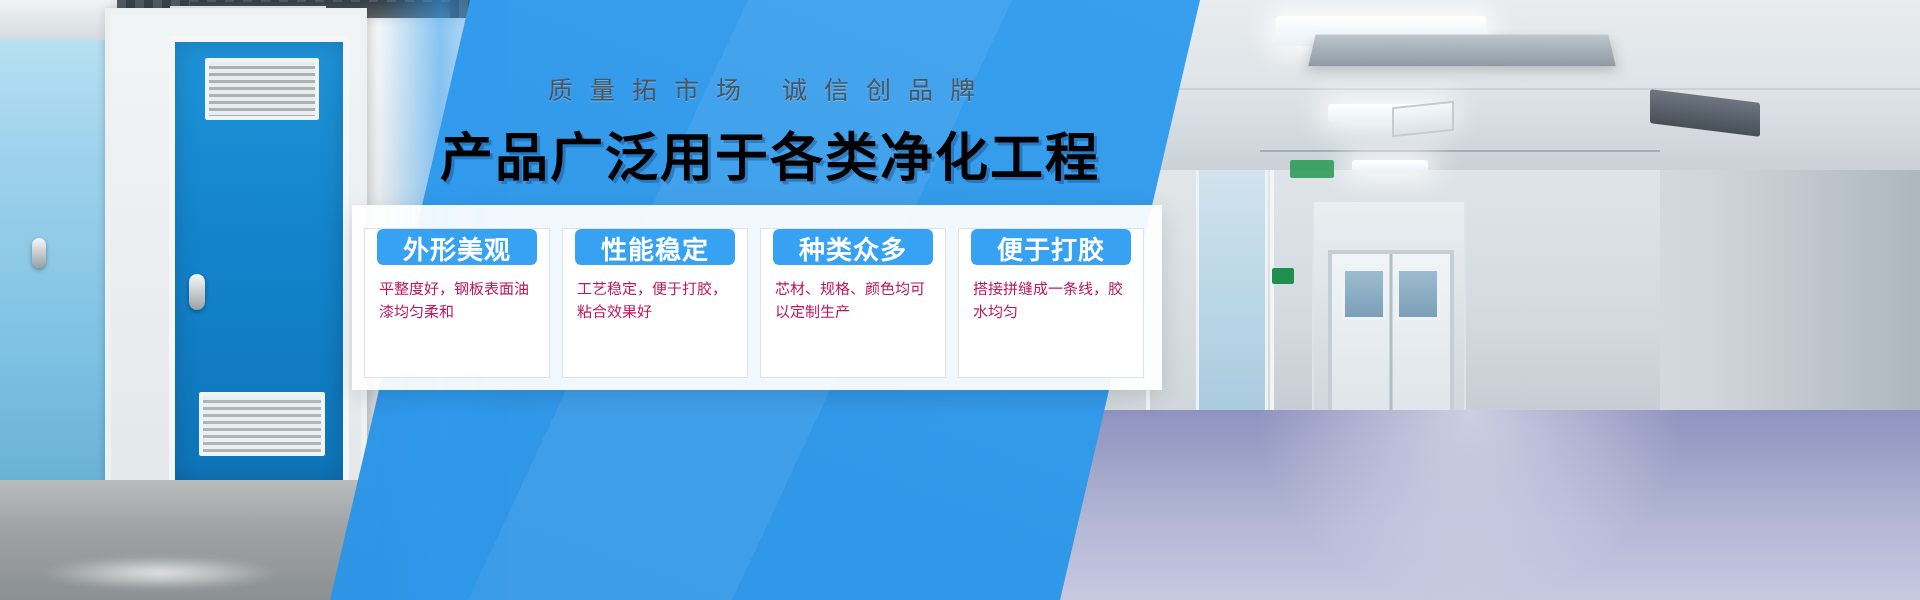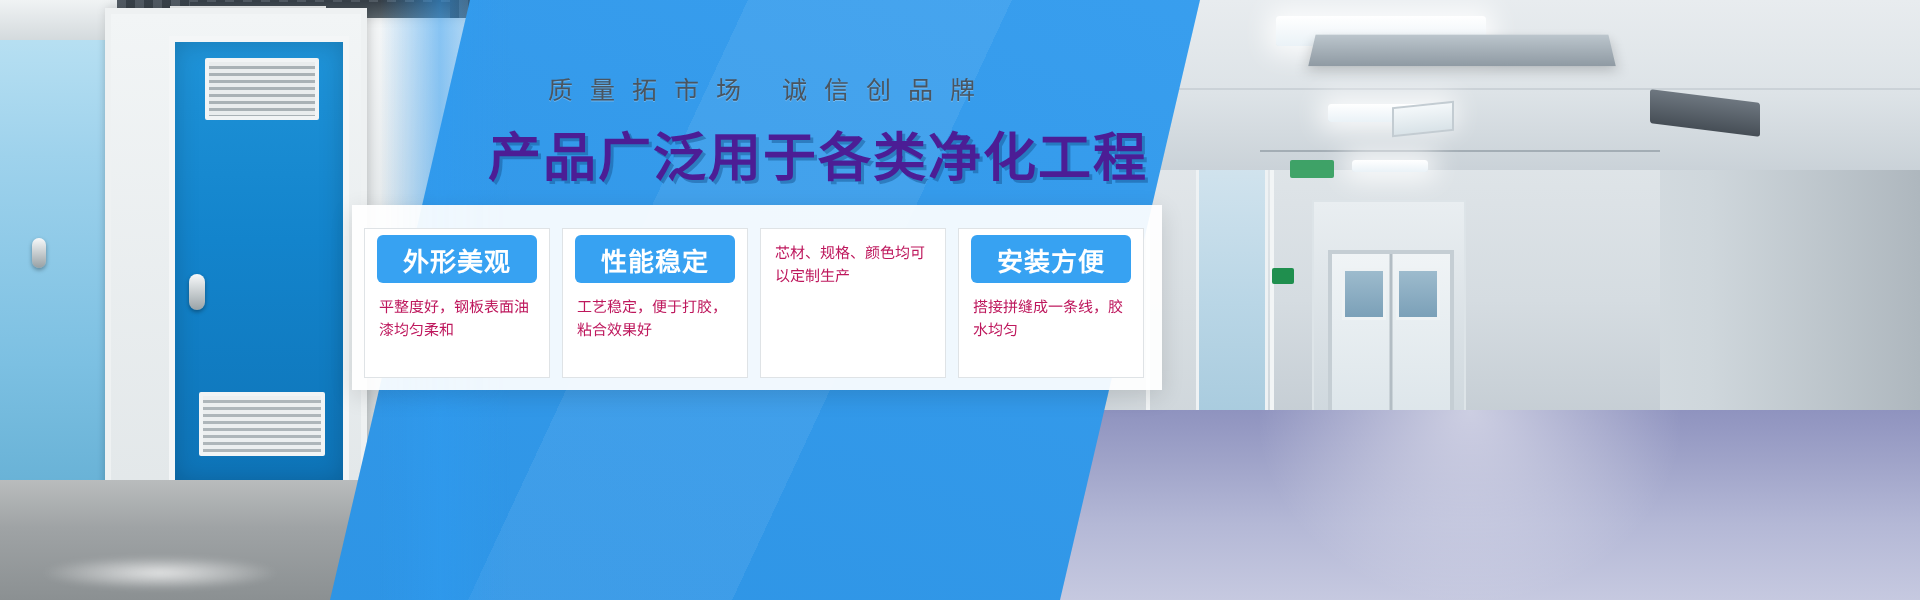--- a/index.html
+++ b/index.html
@@ -232,45 +232,44 @@
     letter-spacing:17px;
     color:#4a5560;
     font-weight:400;
     text-shadow:0 1px 0 rgba(255,255,255,.25);
   }
   .headline{
     position:absolute;left:0;top:115px;width:1540px;
     text-align:center;
     font-size:53px;
     font-weight:bold;
-    color:#4c1d95;
+    color:#000000;
     letter-spacing:2px;
     text-shadow:3px 3px 0 rgba(20,80,140,.45);
-    padding-left:48px;
   }
 
   
   .card-panel{
     position:absolute;left:352px;top:205px;width:810px;height:185px;
     background:rgba(255,255,255,.93);
     box-shadow:0 6px 22px rgba(0,0,0,.12);
   }
   .cards{
     position:absolute;left:364px;top:228px;width:790px;height:150px;
     display:flex;gap:12px;
   }
   .card{
     width:184px;
     background:#ffffff;
     border:1px solid #dfe3e6;
     display:flex;flex-direction:column;
   }
   .card-head{
-    margin:6px 12px 0 12px;
-    height:48px;
+    margin:0 12px 0 12px;
+    height:36px;
     background:#37a2f2;
     border-radius:6px;
     display:flex;align-items:center;justify-content:center;
     color:#ffffff;
     font-size:26px;
     font-weight:bold;
     letter-spacing:1px;
   }
   .card-body{
     margin:12px 14px 10px 14px;
@@ -346,23 +345,24 @@
       <div class="card-head">外形美观</div>
       <div class="card-body">平整度好，钢板表面油漆均匀柔和</div>
     </div>
 
     <div class="card">
       <div class="card-head">性能稳定</div>
       <div class="card-body">工艺稳定，便于打胶，粘合效果好</div>
     </div>
 
     <div class="card">
+      <div class="card-head">种类众多</div>
       <div class="card-body">芯材、规格、颜色均可以定制生产</div>
     </div>
 
     <div class="card">
-      <div class="card-head">安装方便</div>
+      <div class="card-head">便于打胶</div>
       <div class="card-body">搭接拼缝成一条线，胶水均匀</div>
     </div>
 
   </div>
 
 </div>
 
 </body></html>

